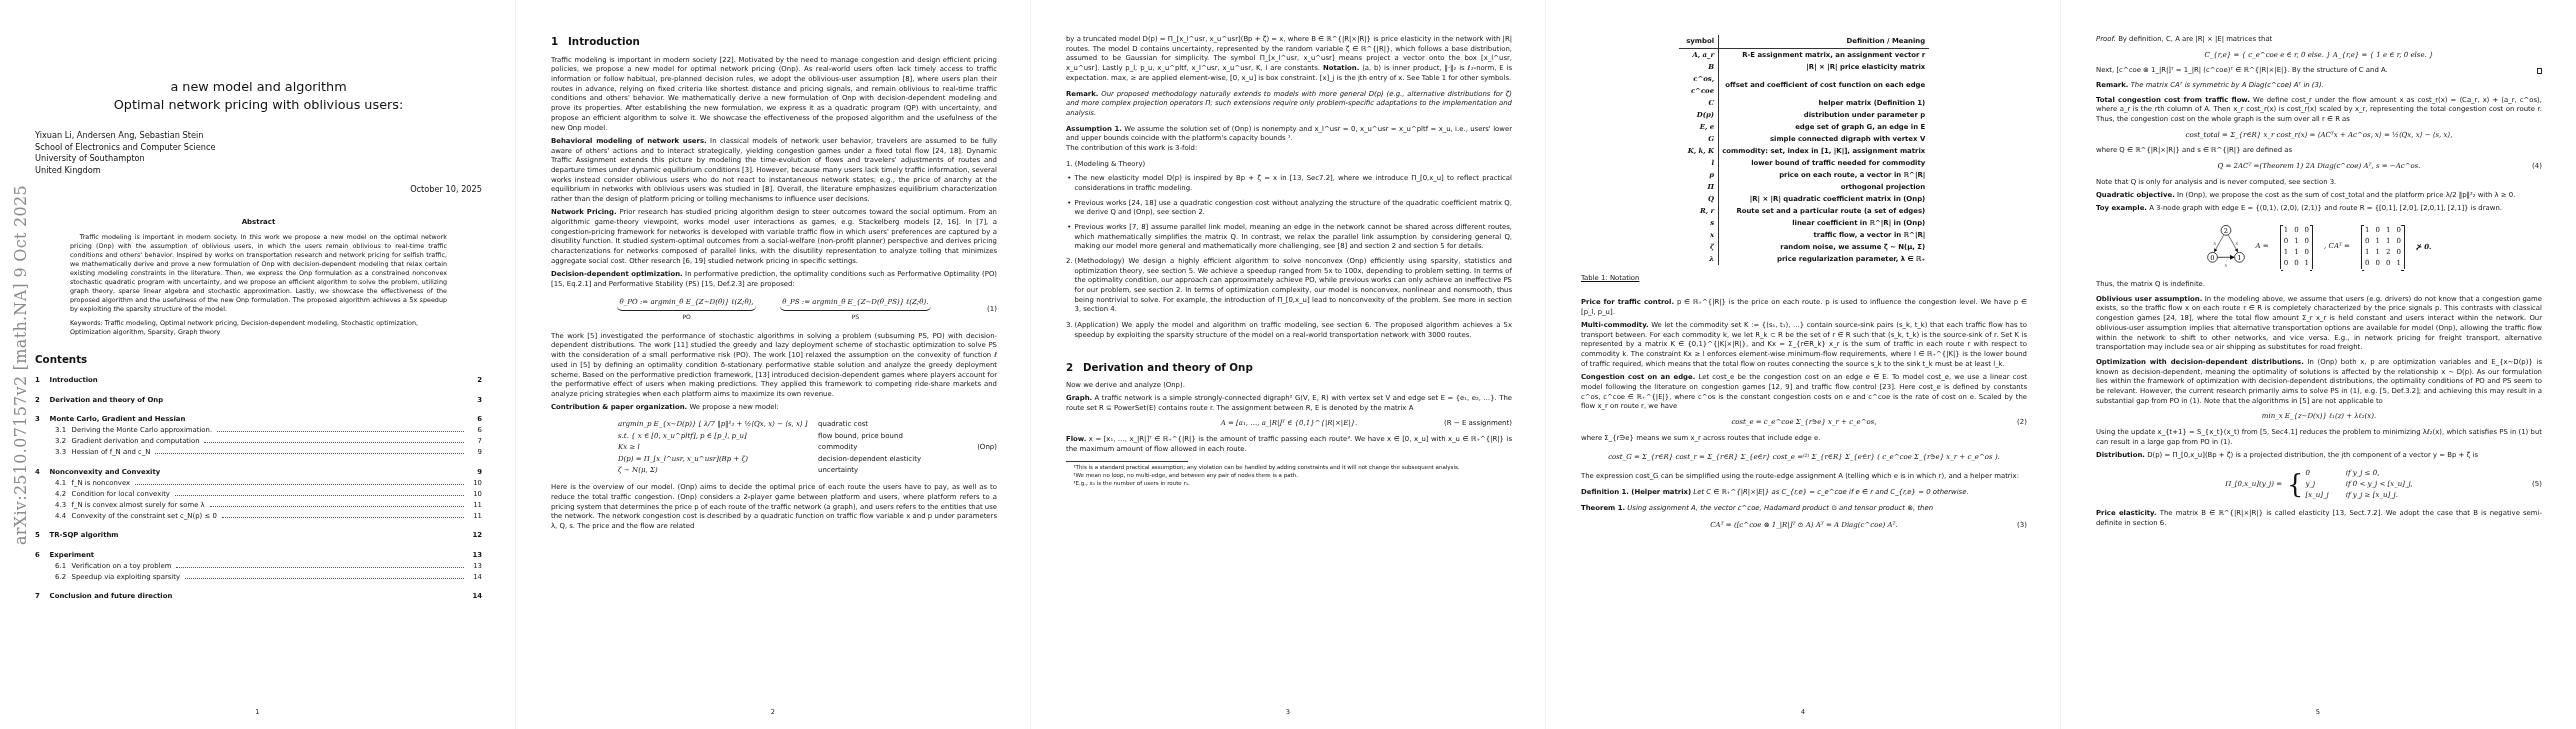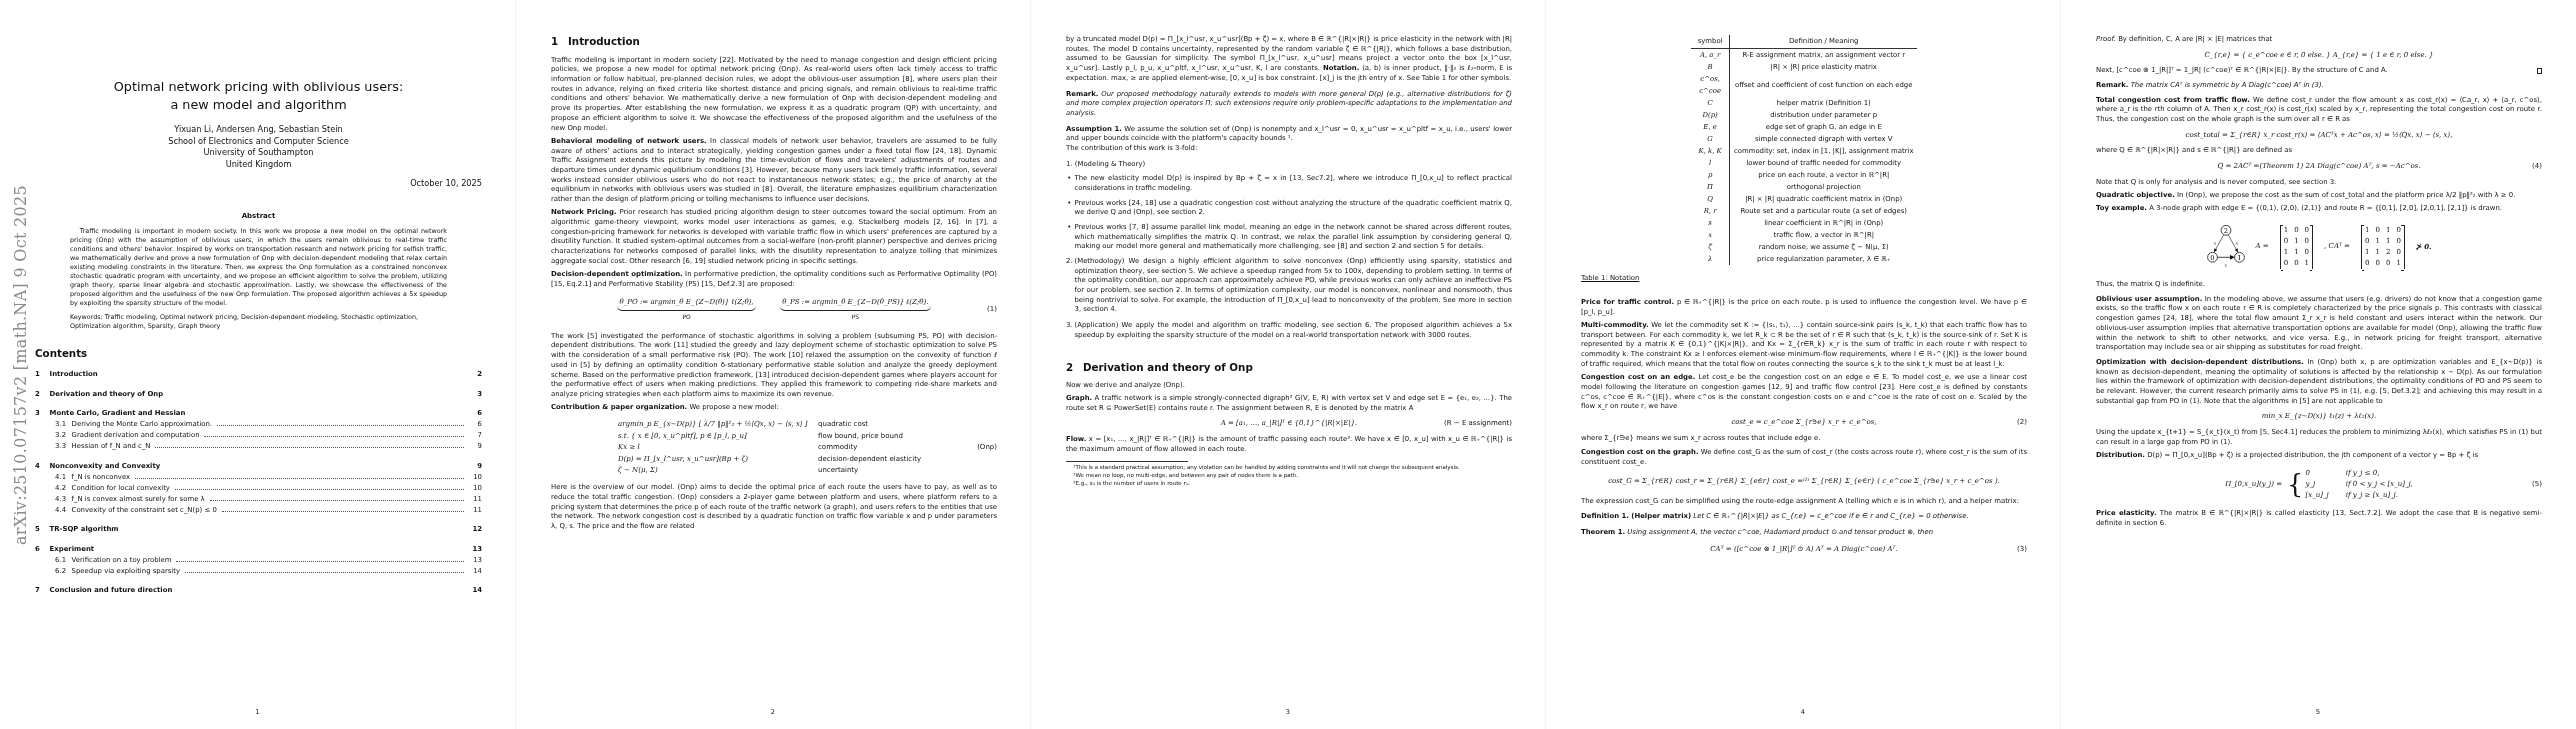--- a/index.html
+++ b/index.html
@@ -15,21 +15,21 @@
   b.run { font-weight: bold; }
   h1.sec { font-size: 10.3px; font-weight: bold; margin: 2.4px 0 8.5px 0; }
   h1.sec .n { display: inline-block; width: 17px; }
   .eq { display: flex; justify-content: center; align-items: center; position: relative; margin: 6px 0; font-family: "DejaVu Serif", serif; font-style: italic; font-size: 7px; }
   .eq .tag { position: absolute; right: 0; font-family: "DejaVu Sans", sans-serif; font-style: normal; }
   .it { font-style: italic; }
   .math { font-family: "DejaVu Serif", serif; font-style: italic; }
 
   
   .title { text-align: center; font-size: 12.8px; line-height: 18px; margin-top: 43px; }
-  .authors { text-align: center; font-size: 8.2px; line-height: 11.5px; margin-top: 10px; }
+  .authors { font-size: 8.2px; line-height: 11.5px; margin-top: 16px; }
   .date { text-align: right; font-size: 8.2px; margin-top: 8.5px; }
   .abs-h { text-align: center; font-weight: bold; font-size: 7px; margin-top: 24px; margin-bottom: 4.9px; }
   .abs { padding: 0 35px; font-size: 6.4px; line-height: 9px; }
   .abs p { text-indent: 9.7px; }
   .kw { padding: 0 35px; font-size: 6.4px; line-height: 9px; margin-top: 4.9px; }
   .toc-h { font-size: 10.3px; font-weight: bold; margin-top: 18px; margin-bottom: 11px; }
   .toc-row { display: flex; align-items: baseline; font-size: 6.9px; line-height: 11px; }
   .toc-row.main { font-weight: bold; margin-top: 8.5px; }
   .toc-row.main:first-of-type { margin-top: 0; }
   .toc-row .num { width: 14.6px; }
@@ -49,21 +49,21 @@
   ul.bul li::before { content: "\2022"; position: absolute; left: -7.3px; }
   .numitem { display: flex; }
   .numitem .k { width: 8.5px; flex: 0 0 8.5px; }
   .numitem .v { flex: 1; text-align: justify; }
   .fnrule { width: 122px; border-top: 0.6px solid #333; margin: 6px 0 2.4px 0; }
   .fn { font-size: 5.5px; line-height: 7.3px; text-align: justify; }
   .fn p { margin-bottom: 0.6px; text-indent: 7.3px; }
 
   
   table.nota { border-collapse: collapse; margin: 0 auto; font-size: 6.9px; }
-  table.nota th, table.nota td { padding: 0 3.6px; text-align: center; font-weight: normal; line-height: 12px; }
+  table.nota th, table.nota td { padding: 0 3.6px; text-align: right; font-weight: bold; line-height: 12px; }
   table.nota th { border-bottom: 1.8px double #333; padding-bottom: 1.2px; }
   table.nota td.sym, table.nota th.sym { border-right: 0.6px solid #333; font-family: "DejaVu Serif", serif; font-style: italic; width: 39px; }
   table.nota th.sym { font-family: "DejaVu Sans", sans-serif; font-style: normal; }
   .caption { margin: 8.5px 0 14.6px 0; text-decoration: underline; }
 
   
   .toy { display: flex; justify-content: center; align-items: center; gap: 11px; margin: 8.5px 0; font-family: "DejaVu Serif", serif; font-size: 7px; }
   .matrix { display: inline-grid; border-left: 0.9px solid #222; border-right: 0.9px solid #222; padding: 1.2px 3px; column-gap: 6px; row-gap: 1.2px; position: relative; }
   .matrix::before, .matrix::after { content: ""; position: absolute; width: 2.4px; height: 100%; top: 0; border-top: 0.9px solid #222; border-bottom: 0.9px solid #222; }
   .matrix::before { left: 0; }
@@ -73,22 +73,22 @@
 </head>
 <body>
 
 <div class="strip">
 
   <div class="page">
     <div class="sidebar">
         <span>arXiv:2510.07157v2  [math.NA]  9 Oct 2025</span>
       </div>
     <div class="title">
+      <div>a new model and algorithm</div>
       <div>Optimal network pricing with oblivious users:</div>
-      <div>a new model and algorithm</div>
     </div>
     <div class="authors">
       <div>Yixuan Li,   Andersen Ang,   Sebastian Stein</div>
       <div>School of Electronics and Computer Science</div>
       <div>University of Southampton</div>
       <div>United Kingdom</div>
     </div>
     <div class="date">October 10, 2025</div>
     <div class="abs-h">Abstract</div>
     <div class="abs">
@@ -356,21 +356,20 @@
     </table>
     <div class="caption">Table 1: Notation</div>
     <p><b class="run">Price for traffic control.</b> <span>p ∈ ℝ₊^{|R|} is the price on each route. p is used to influence the congestion level. We have p ∈ [p_l, p_u].</span></p>
     <p><b class="run">Multi-commodity.</b> <span>We let the commodity set K := {(s₁, t₁), …} contain source-sink pairs (s_k, t_k) that each traffic flow has to transport between. For each commodity k, we let R_k ⊂ R be the set of r ∈ R such that (s_k, t_k) is the source-sink of r. Set K is represented by a matrix K ∈ {0,1}^{|K|×|R|}, and Kx = Σ_{r∈R_k} x_r is the sum of traffic in each route r with respect to commodity k. The constraint Kx ≥ l enforces element-wise minimum-flow requirements, where l ∈ ℝ₊^{|K|} is the lower bound of traffic required, which means that the total flow on routes connecting the source s_k to the sink t_k must be at least l_k.</span></p>
     <p><b class="run">Congestion cost on an edge.</b> <span>Let cost_e be the congestion cost on an edge e ∈ E. To model cost_e, we use a linear cost model following the literature on congestion games [12, 9] and traffic flow control [23]. Here cost_e is defined by constants c^os, c^coe ∈ ℝ₊^{|E|}, where c^os is the constant congestion costs on e and c^coe is the rate of cost on e. Scaled by the flow x_r on route r, we have</span></p>
     <div class="eq">
         <span>cost_e = c_e^coe Σ_{r∋e} x_r + c_e^os,</span>
         <span class="tag">(2)</span>
       </div>
     <p>where Σ_{r∋e} means we sum x_r across routes that include edge e.</p>
-    <p style="margin-top:4.9px;"><b class="run">Congestion cost on the graph.</b> <span>We define cost_G as the sum of cost_r (the costs across route r), where cost_r is the sum of its constituent cost_e.</span></p>
     <div class="eq" style="margin:9.7px 0;">
         <span>cost_G = Σ_{r∈R} cost_r = Σ_{r∈R} Σ_{e∈r} cost_e =⁽²⁾ Σ_{r∈R} Σ_{e∈r} ( c_e^coe Σ_{r∋e} x_r + c_e^os ).</span>
       </div>
     <p>The expression cost_G can be simplified using the route-edge assignment A (telling which e is in which r), and a helper matrix:</p>
     <p style="margin-top:6px;"><b class="run">Definition 1. (Helper matrix)</b> <span class="it">Let C ∈ ℝ₊^{|R|×|E|} as C_{r,e} = c_e^coe if e ∈ r and C_{r,e} = 0 otherwise.</span></p>
     <p style="margin-top:6px;"><b class="run">Theorem 1.</b> <span class="it">Using assignment A, the vector c^coe, Hadamard product ⊙ and tensor product ⊗, then</span></p>
     <div class="eq" style="margin:7px 0;">
         <span>CAᵀ = ([c^coe ⊗ 1_|R|]ᵀ ⊙ A) Aᵀ = A Diag(c^coe) Aᵀ.</span>
         <span class="tag">(3)</span>
       </div>

